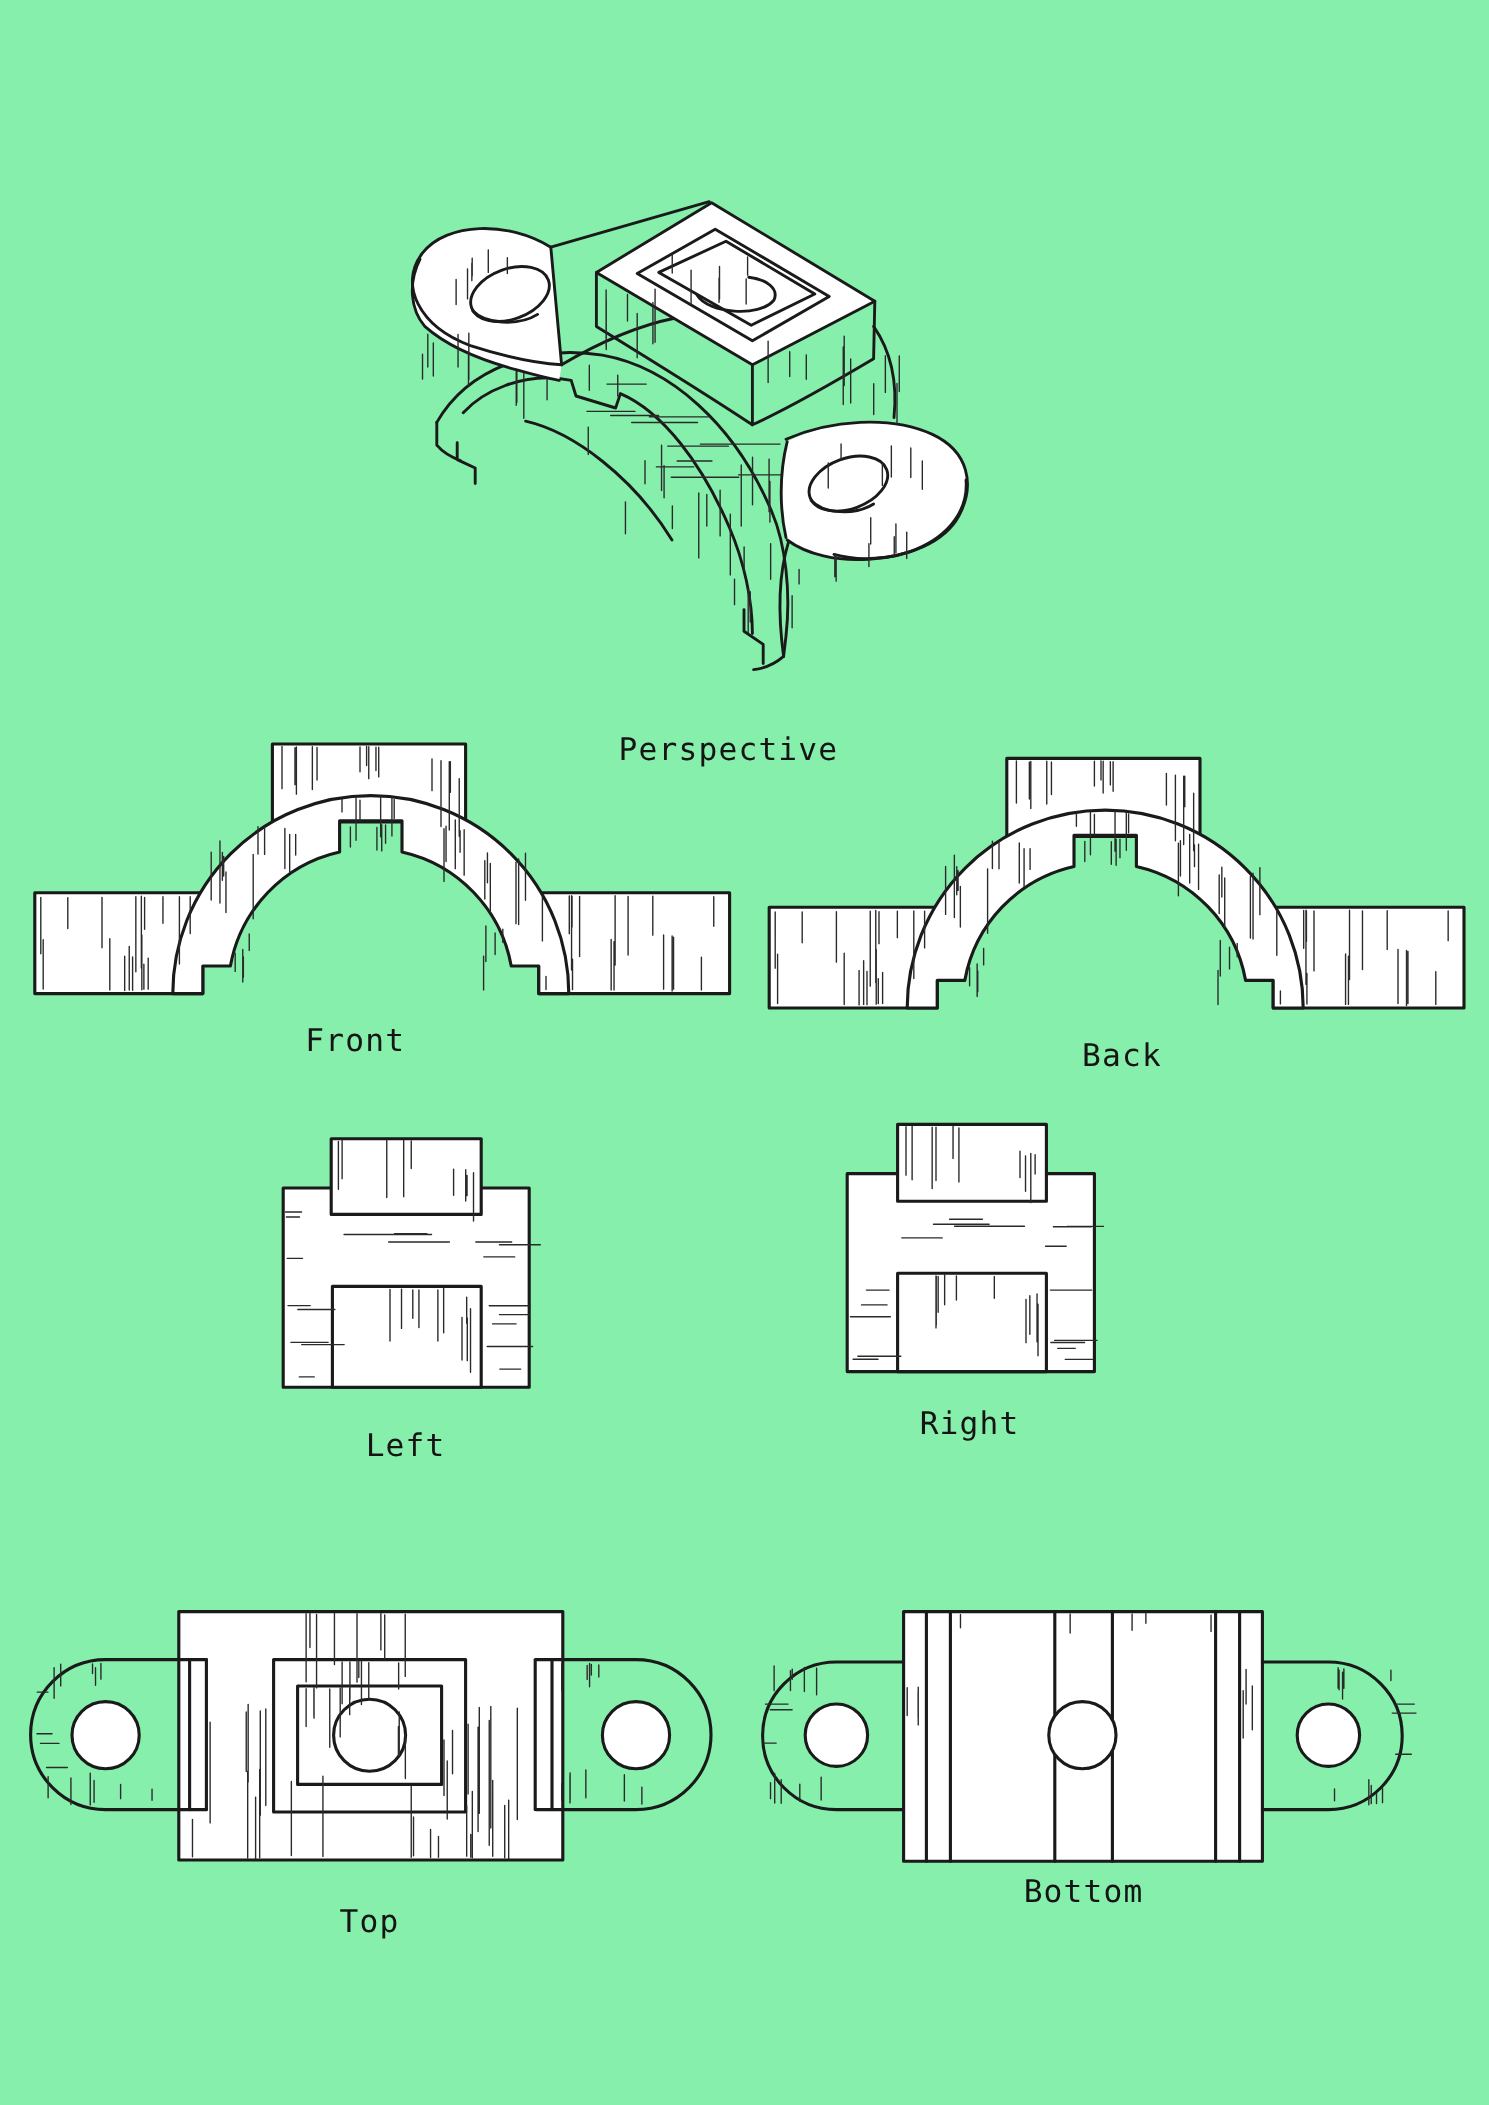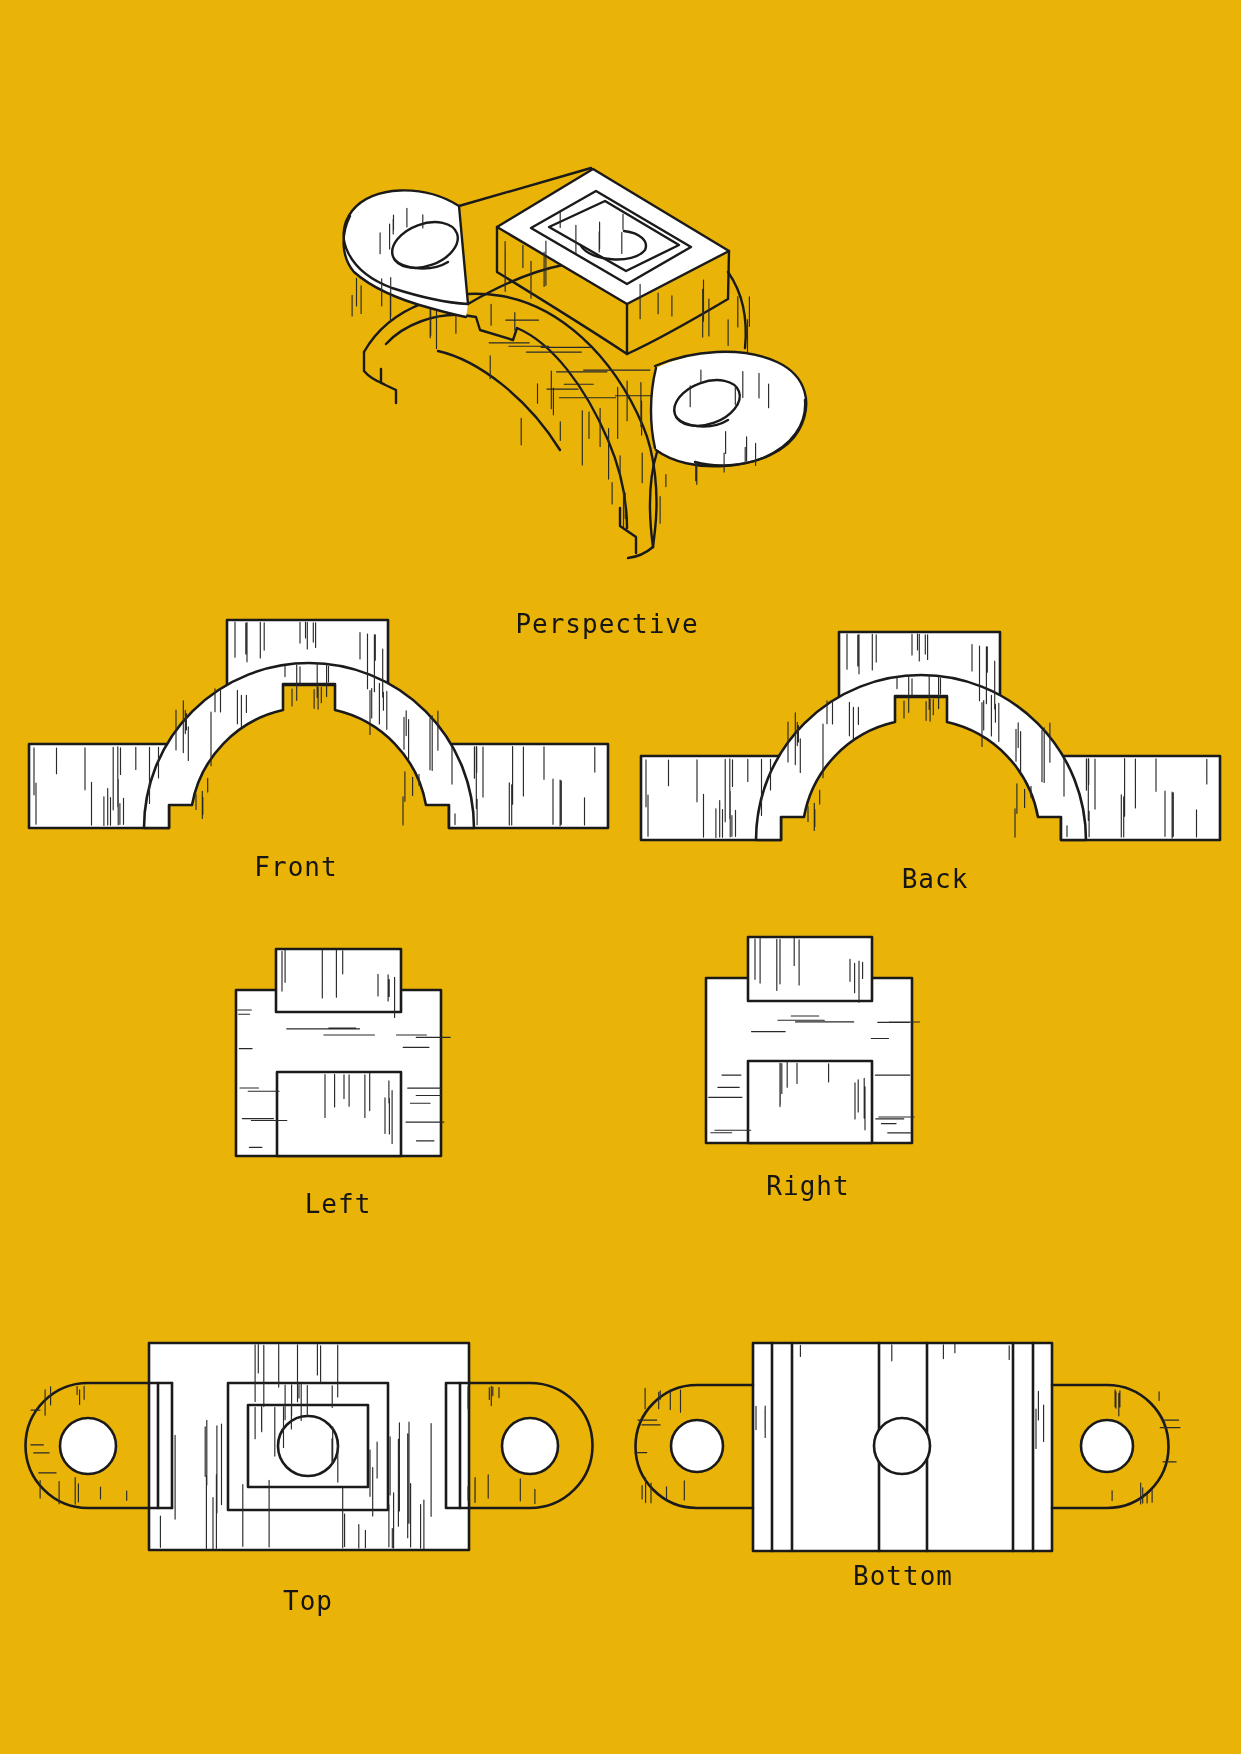--- a/index.html
+++ b/index.html
@@ -1,16 +1,16 @@
 <!DOCTYPE html>
 <html><head>
 <meta charset="utf-8">
 <style>
   html,body{margin:0;padding:0;background:#e8e8e8;}
-  .sheet{position:relative;width:1241px;height:1754px;background:#eab308;margin:0 auto;
+  .sheet{position:relative;width:1241px;height:1754px;background:#86efac;margin:0 auto;
          font-family:"DejaVu Sans Mono", monospace;}
   svg{position:absolute;left:0;top:0;}
   .shape{fill:#ffffff;stroke:#1a1a1a;stroke-width:2.6;stroke-linejoin:round;}
   .ln{fill:none;stroke:#1a1a1a;stroke-width:2.6;stroke-linecap:round;stroke-linejoin:round;}
   .pl{fill:none;stroke:#1a1a1a;stroke-width:2.4;stroke-linecap:round;stroke-linejoin:round;}
   .occ{fill:#ffffff;stroke:none;}
   .hatch{fill:none;stroke:#2a2a2a;stroke-width:1.15;stroke-linecap:round;}
   text.vlabel{font-family:"DejaVu Sans Mono", monospace;font-size:26px;fill:#151515;
               text-anchor:middle;letter-spacing:1px;}
 </style>

